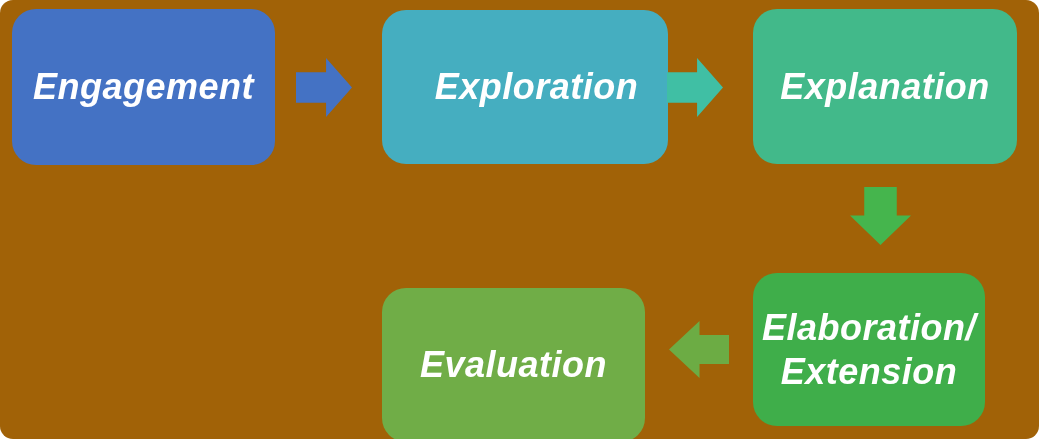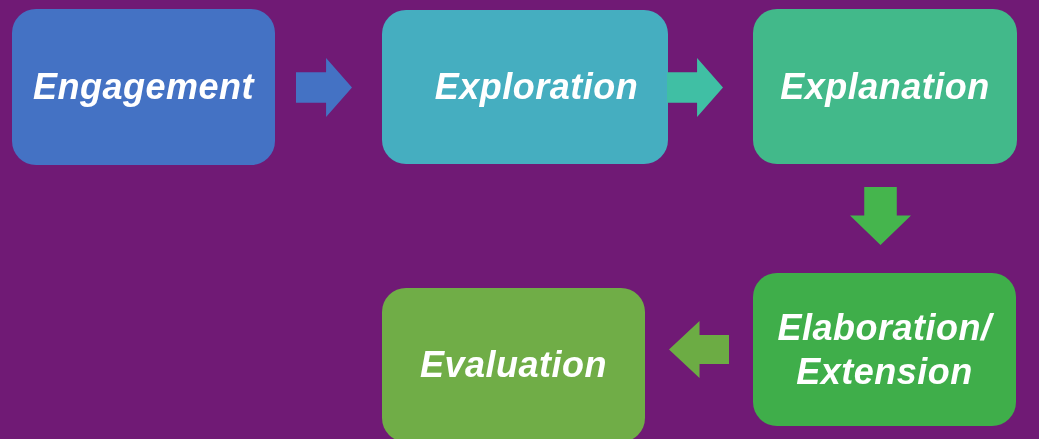--- a/index.html
+++ b/index.html
@@ -5,22 +5,23 @@
   html, body {
     margin: 0;
     padding: 0;
     background: #ffffff;
     font-family: "Liberation Sans", sans-serif;
   }
   .canvas {
     position: relative;
     width: 1039px;
     height: 439px;
-    background: #701a75;
+    background: #a16207;
     overflow: hidden;
+    border-radius: 13px;
   }
   .step-box {
     position: absolute;
     border-radius: 24px;
     display: flex;
     align-items: center;
     justify-content: center;
     text-align: center;
   }
   .step-label {
@@ -36,21 +37,21 @@
     position: absolute;
     display: block;
   }
   
   .pos-engagement  { left: 12px;  top: 9px;   width: 263px; height: 156px; }
   .pos-arrow1      { left: 296px; top: 57px;  width: 56px;  height: 61px; }
   .pos-exploration { left: 382px; top: 10px;  width: 263px; height: 154px; padding-left: 23px; }
   .pos-arrow2      { left: 667px; top: 57px;  width: 56px;  height: 61px; }
   .pos-explanation { left: 753px; top: 9px;   width: 264px; height: 155px; }
   .pos-arrow3      { left: 850px; top: 187px; width: 61px;  height: 58px; }
-  .pos-elaboration { left: 753px; top: 273px; width: 263px; height: 153px; }
+  .pos-elaboration { left: 753px; top: 273px; width: 232px; height: 153px; }
   .pos-arrow4      { left: 669px; top: 320px; width: 60px;  height: 59px; }
   .pos-evaluation  { left: 382px; top: 288px; width: 263px; height: 154px; }
 </style>
 </head>
 <body>
 
 <div class="canvas">
 
   <div class="step-box pos-engagement" style="background-color: rgb(68, 114, 196);">
     <span class="step-label">Engagement</span>

